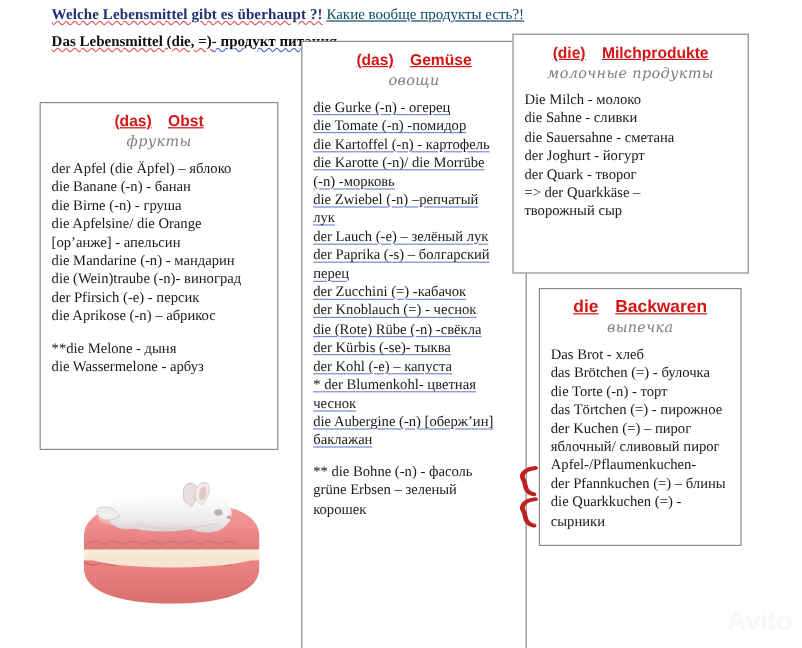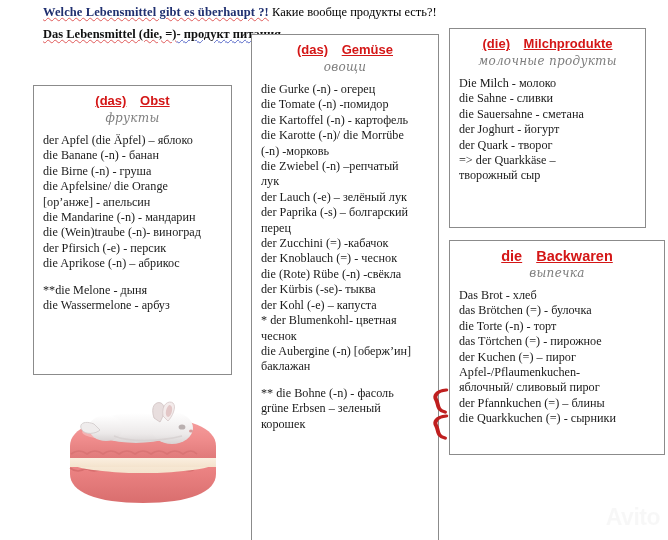--- a/index.html
+++ b/index.html
@@ -25,23 +25,24 @@
     white-space: nowrap;
   }
   .title-de {
     font-weight: bold;
     color: #203070;
     text-decoration: underline;
     text-decoration-color: #203070;
     letter-spacing: 0.1px;
   }
   .title-ru {
-    color: #000000;
+    color: #0c4a6e;
     font-weight: normal;
     font-size: 12.5px;
+    text-decoration: underline;
   }
   #header-sub {
     position: absolute;
     left: 33px; top: 26px;
     font-size: 12.5px;
     line-height: 16px;
     color: #111;
     white-space: nowrap;
   }
   #header-sub .b { font-weight: bold; }
@@ -96,31 +97,32 @@
   }
   .entries {
     font-size: 12.2px;
     line-height: 15.4px;
   }
   .entries .ln { display: block; white-space: normal; }
   .gap { display: block; height: 11px; }
 
   
   .blue-u .ln {
+    text-decoration: underline;
     text-decoration-color: #7b86d8;
     text-underline-offset: 2px;
     text-decoration-thickness: 1px;
   }
   .blue-u .ln.noline { text-decoration: none; }
 
   
   #box-obst       { left: 33px;  top: 85px;  width: 199px; height: 290px; }
   #box-gemuese    { left: 251px; top: 34px;  width: 188px; height: 540px; }
-  #box-milch      { left: 449px; top: 28px;  width: 197px; height: 200px; }
-  #box-backwaren  { left: 449px; top: 240px; width: 216px; height: 215px; }
+  #box-milch      { left: 427px; top: 28px;  width: 197px; height: 200px; }
+  #box-backwaren  { left: 449px; top: 240px; width: 169px; height: 215px; }
 
   
   .brace {
     position: absolute;
     width: 16px; height: 26px;
     color: #c02020;
     font-family: "DejaVu Serif", serif;
     font-size: 30px;
     line-height: 26px;
     font-weight: bold;
@@ -243,22 +245,22 @@
     <span class="und sq-blue">die</span>
     <span class="und sq-red">Backwaren</span>
   </div>
   <div class="box-sub">выпечка</div>
   <div class="entries" id="backwaren-entries">
       <span class="ln">Das Brot - хлеб</span>
       <span class="ln">das Brötchen (=) - булочка</span>
       <span class="ln">die Torte (-n) - торт</span>
       <span class="ln">das Törtchen (=) - пирожное</span>
       <span class="ln">der Kuchen (=) – пирог</span>
+      <span class="ln">яблочный/ сливовый пирог</span>
       <span class="ln">Apfel-/Pflaumenkuchen-</span>
-      <span class="ln">яблочный/ сливовый пирог</span>
       <span class="ln">der Pfannkuchen (=) – блины</span>
       <span class="ln">die Quarkkuchen (=) - сырники</span>
     </div>
 </div>
 
 <div class="brace" id="brace-1">
   <svg width="16" height="26" viewBox="0 0 16 26">
     <path d="M13 2 C5 3, 3 8, 5 12 C7 16, 5 22, 12 24" stroke="#bf1f1f" stroke-width="3.2" fill="none" stroke-linecap="round"></path>
   </svg>
 </div>

